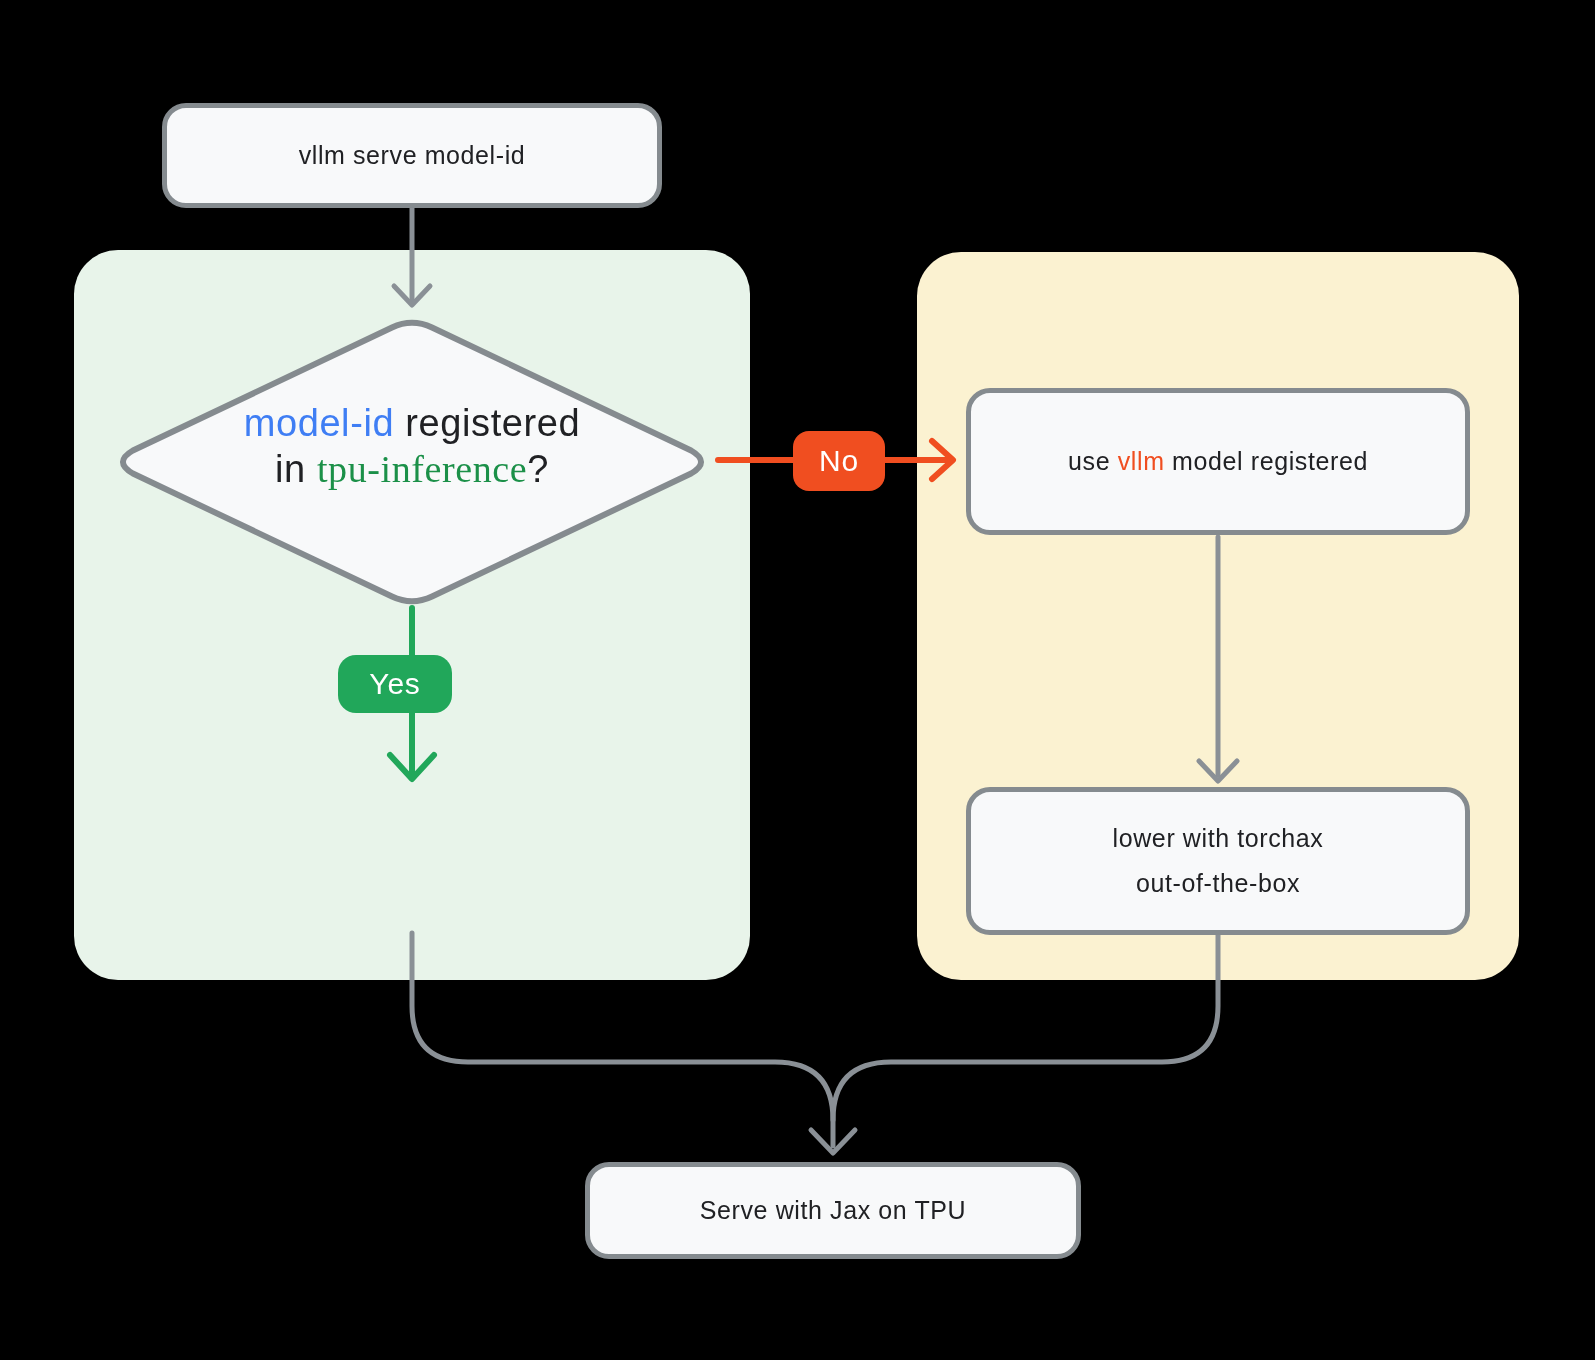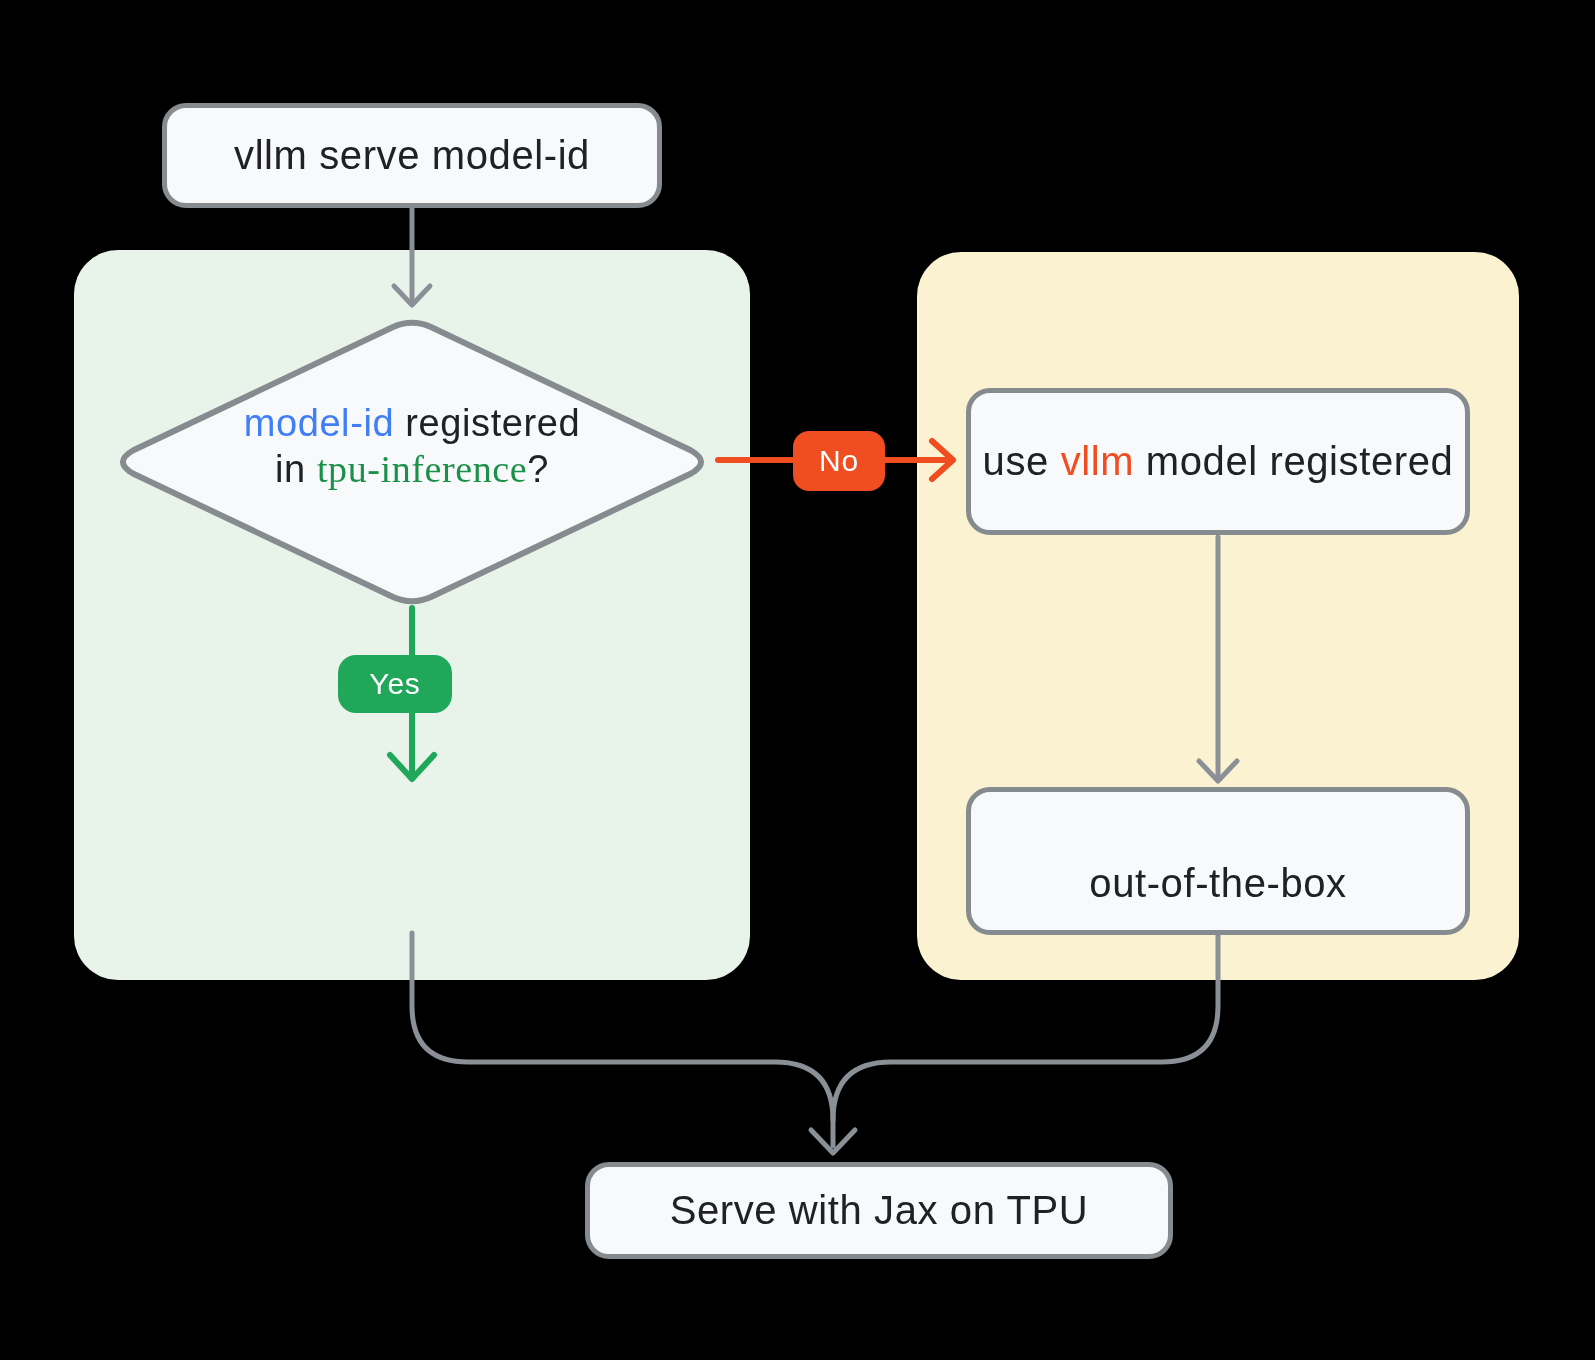--- a/index.html
+++ b/index.html
@@ -46,30 +46,30 @@
   .node {
     position: absolute;
     box-sizing: border-box;
     background: var(--node_fill, #F8F9FA);
     border: 5px solid var(--node_border, #858B8F);
     border-radius: 24px;
     display: flex;
     align-items: center;
     justify-content: center;
     text-align: center;
-    font-size: 40px;
+    font-size: 25px;
     line-height: 45px;
     letter-spacing: 0.6px;
     color: var(--text, #202124);
   }
   .node-start   { left: 162px; top: 103px;  width: 500px; height: 105px; }
   .node-vllm    { left: 966px; top: 388px;  width: 504px; height: 147px; }
   .node-torchax { left: 966px; top: 787px;  width: 504px; height: 148px; }
   .node-tpu     { left: 162px; top: 786px;  width: 500px; height: 147px; }
-  .node-serve   { left: 585px; top: 1162px; width: 588px; height: 97px;  }
+  .node-serve   { left: 585px; top: 1162px; width: 496px; height: 97px;  }
 
   .decision-label {
     position: absolute;
     left: 212px; top: 400px;
     width: 400px;
     text-align: center;
     font-size: 38px;
     line-height: 46px;
     letter-spacing: 0.6px;
     color: var(--text, #202124);
@@ -139,21 +139,21 @@
   </div>
 
   <div class="node node-vllm">
     <span>
       <span>use </span><span class="t-orange">vllm</span><span> model registered</span>
     </span>
   </div>
 
   <div class="node node-torchax">
     <span>
-      <br>
+      <span>lower with torchax</span><br>
       <span>out-of-the-box</span>
     </span>
   </div>
 
 
   <div class="node node-serve">
     <span>Serve with Jax on TPU</span>
   </div>
 
 </div>

